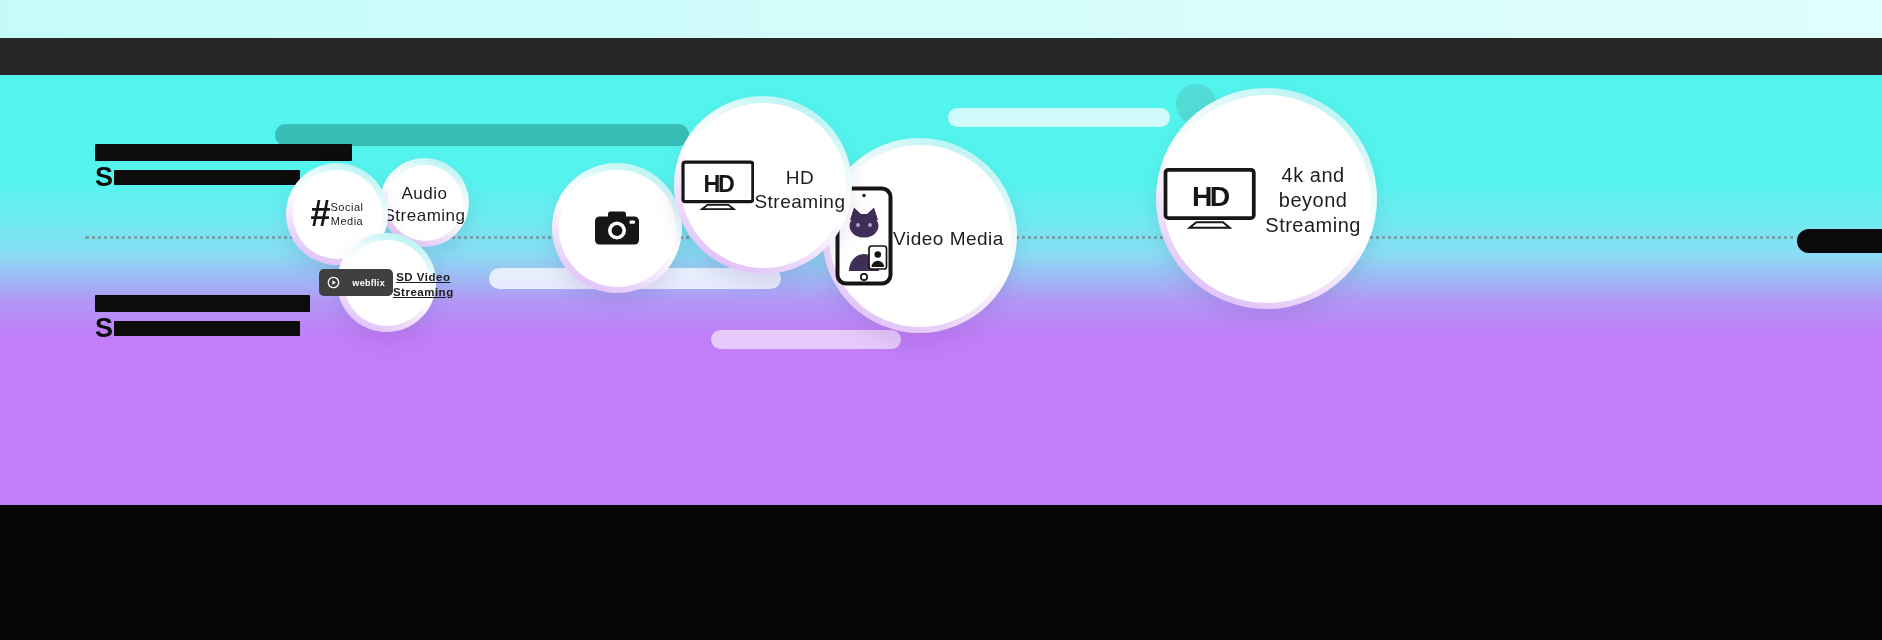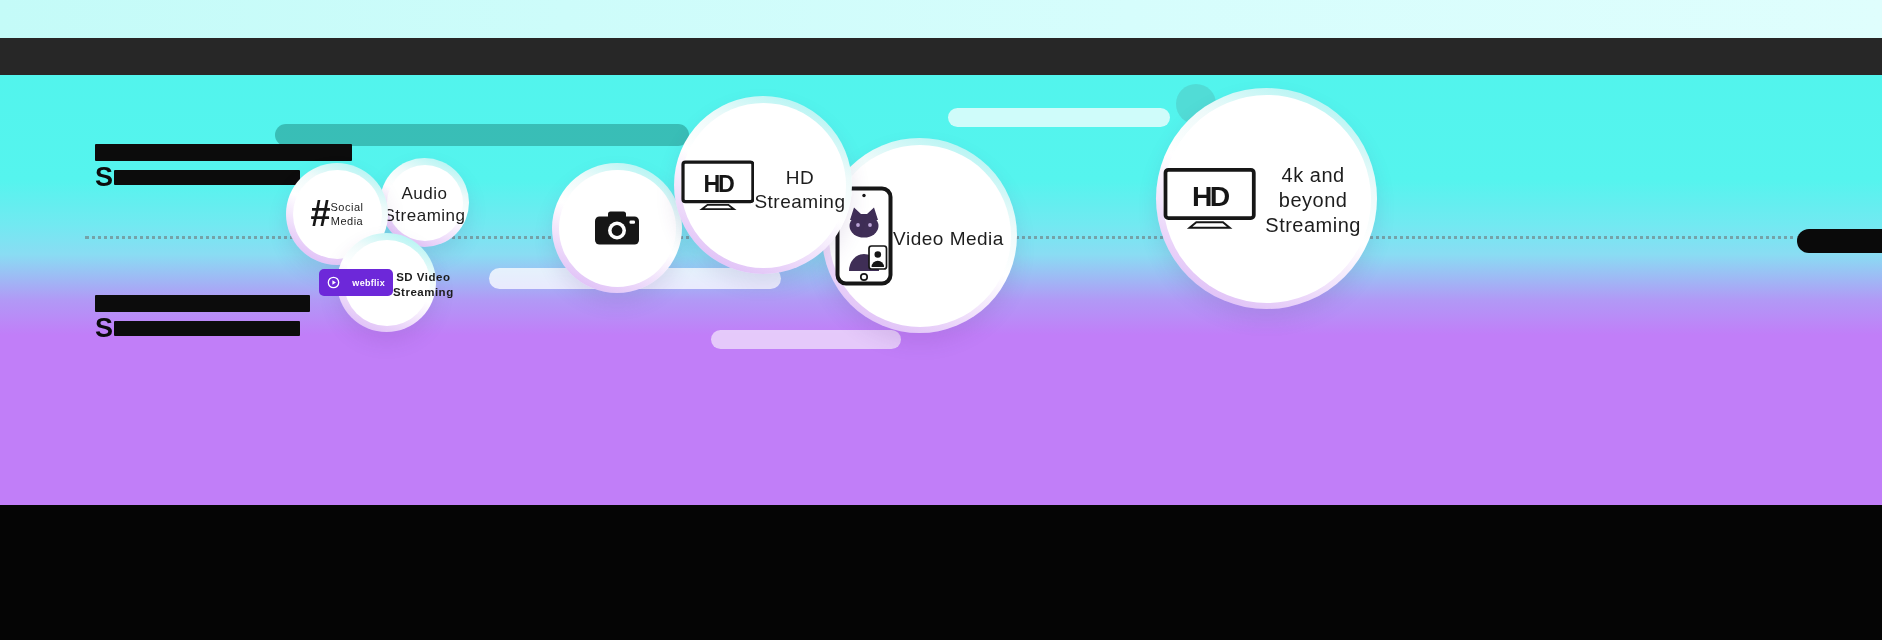--- a/index.html
+++ b/index.html
@@ -61,27 +61,27 @@
   .b-sd    { left:337px; top:233px; width:99px;  height:99px;  z-index:5;}
   .b-upload{ left:552px; top:163px; width:130px; height:130px; z-index:3;}
   .b-hd    { left:674px; top:96px;  width:178px; height:178px; z-index:4;}
   .b-video { left:822px; top:138px; width:195px; height:195px; z-index:3;}
   .b-4k    { left:1156px;top:88px;  width:221px; height:221px; z-index:3;}
 
   .b-email  .lbl{ font-size:15px; margin-top:6px;}
   .b-social .hash{ font-size:36px; font-weight:800; line-height:.95; color:#161616;}
   .b-social .lbl{ font-size:11px; margin-top:1px;}
   .b-audio  .lbl{ font-size:17px; margin-top:4px;}
-  .b-sd     .lbl{ font-size:11.5px; margin-top:4px;}
+  .b-sd     .lbl{ font-size:11.5px; margin-top:4px;text-decoration:underline;}
   .b-upload .lbl{ font-size:13px; margin-top:6px;}
   .b-hd     .lbl{ font-size:19px; margin-top:10px;}
   .b-video  .lbl{ font-size:19px; margin-top:7px;}
   .b-4k     .lbl{ font-size:20px; margin-top:4px;}
 
-  .webflix-badge{ background:#6d28d9; border-radius:5px; padding:7px 8px;
+  .webflix-badge{ background:#404040; border-radius:5px; padding:7px 8px;
     display:flex; align-items:center; gap:12px; color:#fff; font-size:9px;
     font-weight:700; letter-spacing:.3px;}
 </style>
 </head>
 <body>
 
 <div class="stage">
 
   <div class="top-strip"></div>
   <div class="header-bar"></div>

